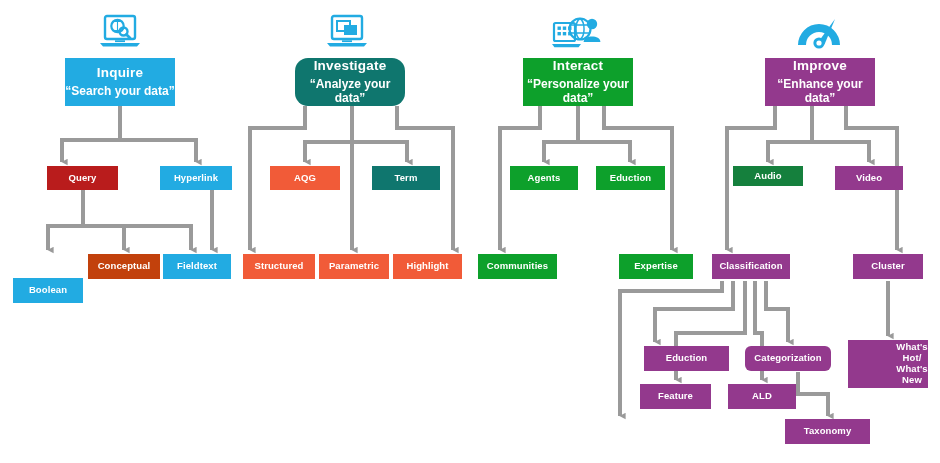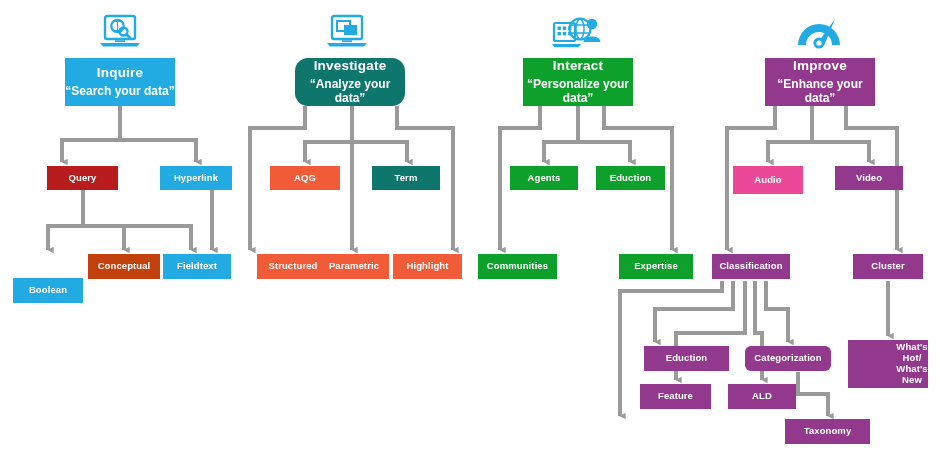--- a/index.html
+++ b/index.html
@@ -145,30 +145,30 @@
   </div>
 
   <div class="node leaf" style="left:47px;top:166px;width:71px;height:24px;background:#b91c1c;">Query</div>
   <div class="node leaf" style="left:160px;top:166px;width:72px;height:24px;background:#22ABE2;">Hyperlink</div>
   <div class="node leaf" style="left:13px;top:254px;width:70px;height:25px;background:#22ABE2;margin-top:24px;">Boolean</div>
   <div class="node leaf" style="left:88px;top:254px;width:72px;height:25px;background:#c2410c;">Conceptual</div>
   <div class="node leaf" style="left:163px;top:254px;width:68px;height:25px;background:#22ABE2;">Fieldtext</div>
 
   <div class="node leaf" style="left:270px;top:166px;width:70px;height:24px;background:#F15B38;">AQG</div>
   <div class="node leaf" style="left:372px;top:166px;width:68px;height:24px;background:#0f766e;">Term</div>
-  <div class="node leaf" style="left:257px;top:254px;width:72px;height:25px;background:#F15B38;">Structured</div>
+  <div class="node leaf" style="left:243px;top:254px;width:72px;height:25px;background:#F15B38;">Structured</div>
   <div class="node leaf" style="left:319px;top:254px;width:70px;height:25px;background:#F15B38;">Parametric</div>
   <div class="node leaf" style="left:393px;top:254px;width:69px;height:25px;background:#F15B38;">Highlight</div>
 
   <div class="node leaf" style="left:510px;top:166px;width:68px;height:24px;background:#0DA02B;">Agents</div>
   <div class="node leaf" style="left:596px;top:166px;width:69px;height:24px;background:#0DA02B;">Eduction</div>
   <div class="node leaf" style="left:478px;top:254px;width:79px;height:25px;background:#0DA02B;">Communities</div>
   <div class="node leaf" style="left:619px;top:254px;width:74px;height:25px;background:#0DA02B;">Expertise</div>
 
-  <div class="node leaf" style="left:733px;top:166px;width:70px;height:28px;background:#ec4899;">Audio</div>
+  <div class="node leaf" style="left:733px;top:166px;width:70px;height:20px;background:#15803d;">Audio</div>
   <div class="node leaf" style="left:835px;top:166px;width:68px;height:24px;background:#93398D;">Video</div>
   <div class="node leaf" style="left:712px;top:254px;width:78px;height:25px;background:#93398D;">Classification</div>
   <div class="node leaf" style="left:853px;top:254px;width:70px;height:25px;background:#93398D;">Cluster</div>
 
   <div class="node leaf" style="left:644px;top:346px;width:85px;height:25px;background:#93398D;">Eduction</div>
   <div class="node leaf" style="left:640px;top:384px;width:71px;height:25px;background:#93398D;">Feature</div>
   <div class="node leaf" style="left:745px;top:346px;width:86px;height:25px;background:#93398D;border-radius:6px;">Categorization</div>
   <div class="node leaf" style="left:728px;top:384px;width:68px;height:25px;background:#93398D;">ALD</div>
   <div class="node leaf" style="left:785px;top:419px;width:85px;height:25px;background:#93398D;">Taxonomy</div>
   <div class="node leaf" style="left:848px;top:340px;width:80px;height:48px;background:#93398D;white-space:pre-line;padding-left:48px;">What's Hot/

